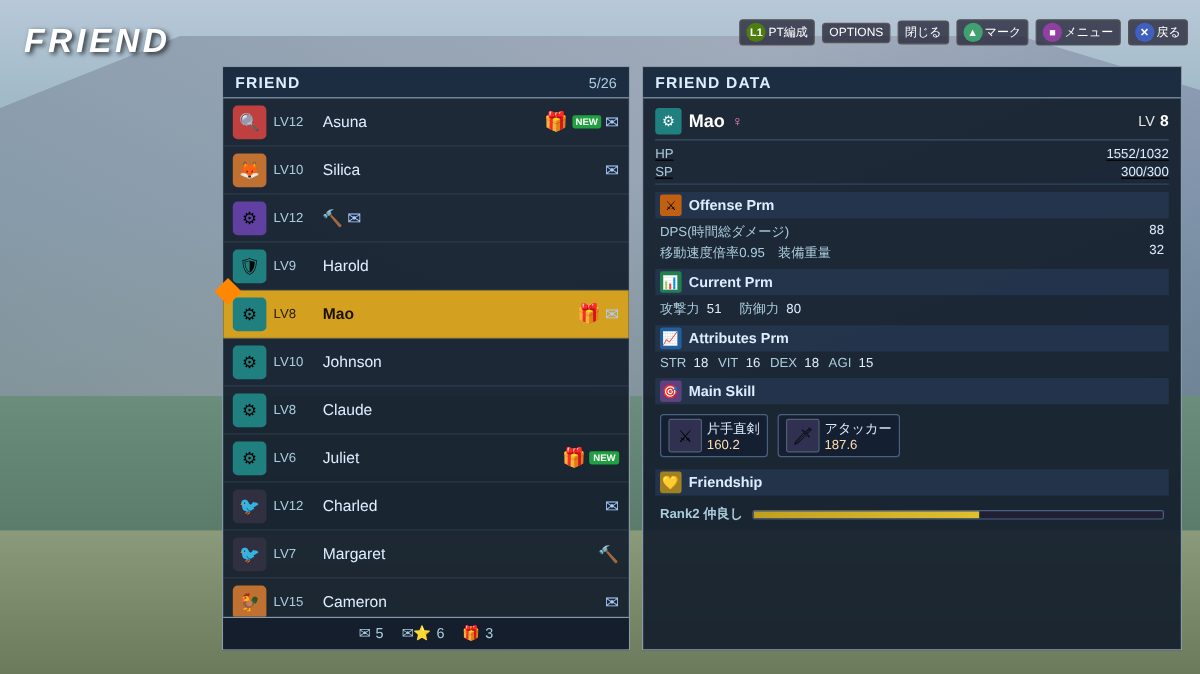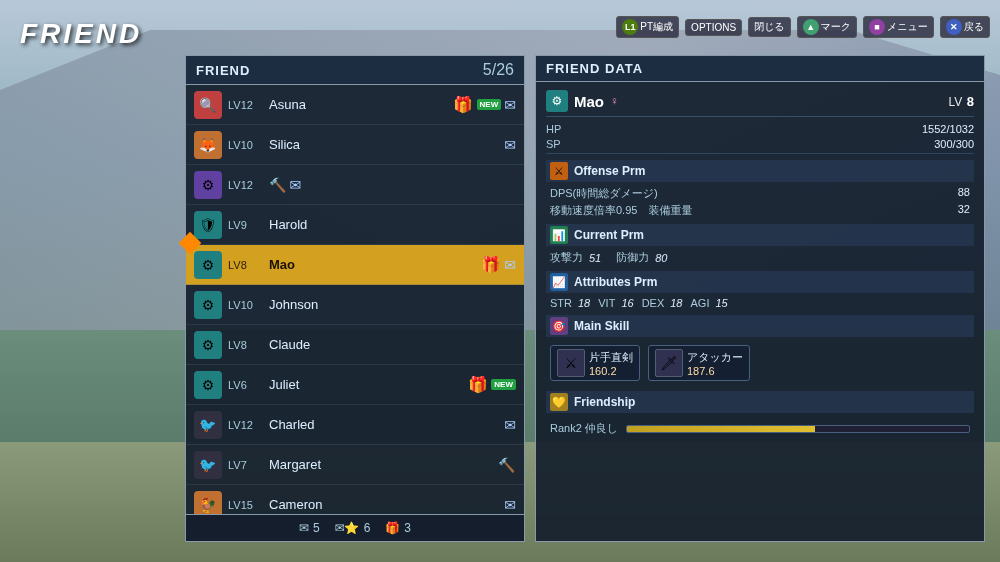--- a/index.html
+++ b/index.html
@@ -121,21 +121,21 @@
       border-bottom: 1px solid #8899aa;
     }
     .panel-header-title {
       color: #ddeeff;
       font-size: 13px;
       font-weight: bold;
       letter-spacing: 1px;
     }
     .panel-header-count {
       color: #aaccdd;
-      font-size: 16px;
+      font-size: 12px;
     }
 
     
     .friend-list {
       flex: 1;
       overflow: hidden;
     }
 
     .friend-item {
       display: flex;
@@ -304,20 +304,21 @@
       color: white;
       font-size: 13px;
       font-weight: bold;
     }
 
     
     .stat-row {
       display: flex;
       justify-content: flex-start;
       margin-bottom: 3px;
+      text-decoration: underline;
     }
     .stat-label {
       color: #aaccdd;
       font-size: 11px;
       width: 30px;
     }
     .stat-value {
       color: #ddeeff;
       font-size: 11px;
       text-align: right;
@@ -382,21 +383,20 @@
       align-items: center;
       gap: 6px;
     }
     .attr-label {
       color: #aaccdd;
       font-size: 11px;
     }
     .attr-val {
       color: #ddeeff;
       font-size: 11px;
-      font-style: italic;
     }
 
     
     .skill-row {
       display: flex;
       gap: 8px;
       padding: 4px;
       align-items: center;
     }
     .skill-item {
@@ -423,20 +423,21 @@
       font-size: 11px;
     }
     .skill-value {
       color: #ffddaa;
       font-size: 11px;
     }
 
     
     .friendship-row {
       padding: 4px;
+      font-weight: bold;
     }
     .friendship-rank {
       display: flex;
       align-items: center;
       gap: 8px;
     }
     .rank-text {
       color: #aaccdd;
       font-size: 11px;
     }

